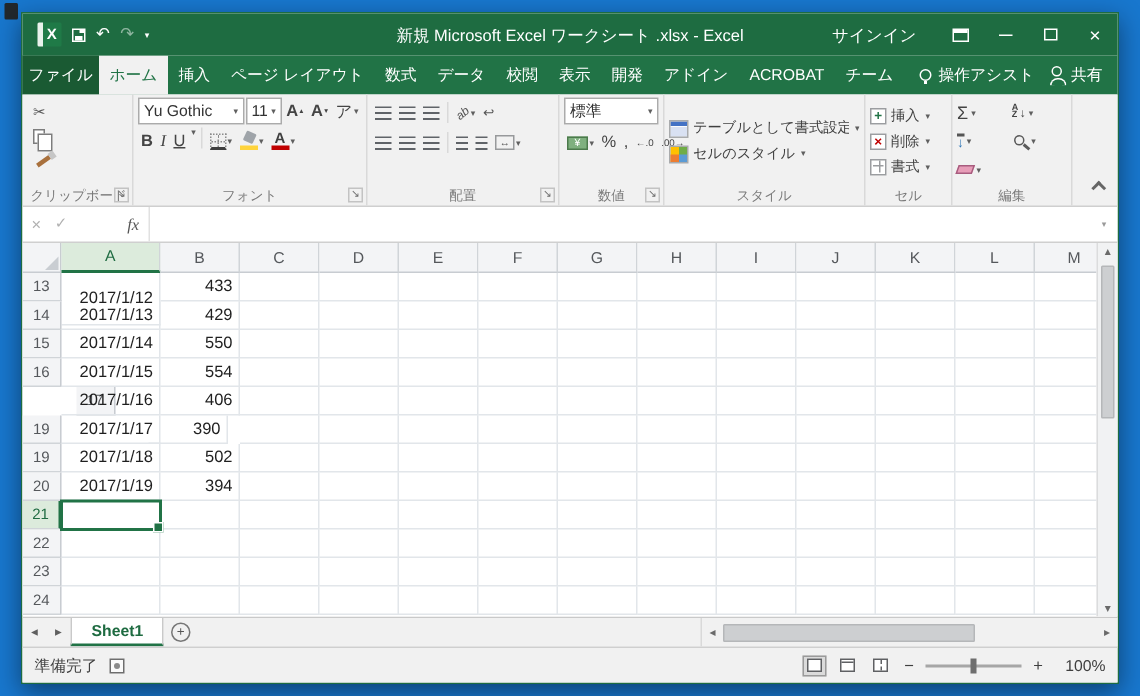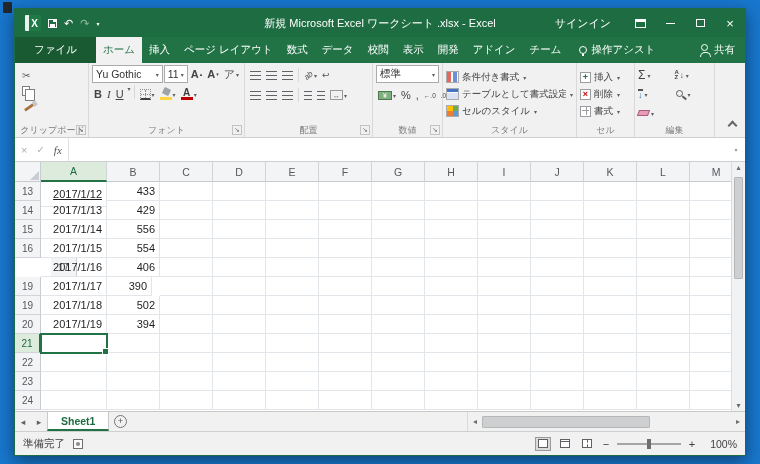--- a/index.html
+++ b/index.html
@@ -30,21 +30,21 @@
   .signin { font-size:11px; padding:0 14px; }
   .tb-btn { width:30px; height:100%; display:flex; align-items:center; justify-content:center; }
   .ico-ribopts { width:11px; height:9px; border:1px solid #fff; position:relative; }
   .ico-ribopts::before { content:''; position:absolute; left:0; right:0; top:0; height:2px; background:#fff; }
   .ico-min { width:9px; height:1px; background:#fff; }
   .ico-max { width:9px; height:8px; border:1px solid #fff; }
   .close-x { font-size:13px; }
 
   
   .tabrow { height:26px; flex:none; background:#217346; color:#fff; display:flex; align-items:stretch; }
-  .file-tab { background:#1A5A33; padding:0 19px; display:flex; align-items:center; font-size:10.5px; }
+  .file-tab { background:#1A5A33; padding:0 4px; display:flex; align-items:center; font-size:10.5px; }
   .rtabs { display:flex; }
   .rtab { padding:0 7px; display:flex; align-items:center; font-size:10.5px; white-space:nowrap; }
   .rtab.active { background:#F1F1F1; color:#217346; }
   .tellme { display:flex; align-items:center; font-size:10.5px; margin-left:10px; white-space:nowrap; }
   .ico-bulb { width:8px; height:8px; border:1px solid #fff; border-radius:50%; position:relative; margin-right:5px; }
   .ico-bulb::after { content:''; position:absolute; left:2px; bottom:-3px; width:2px; height:2px; background:#fff; }
   .share { margin-left:auto; display:flex; align-items:center; font-size:10.5px; padding-right:10px; white-space:nowrap; }
   .ico-person { width:7px; height:7px; border:1px solid #fff; border-radius:50%; position:relative; margin-right:6px; margin-top:-5px; }
   .ico-person::after { content:''; position:absolute; left:-2px; top:7px; width:9px; height:4px;
                        border:1px solid #fff; border-bottom:none; border-radius:5px 5px 0 0; }
@@ -141,21 +141,21 @@
   .rib-collapse { position:absolute; right:9px; bottom:8px; width:7px; height:7px;
                   border-left:2px solid #666; border-top:2px solid #666; transform:rotate(45deg); }
 
   
   .fbar { height:24px; flex:none; background:#fff; border-bottom:1px solid #CFCFCF; display:flex; align-items:stretch; }
   .namebox { width:66px; border-right:1px solid #E1E1E1; display:flex; align-items:center; padding:0 5px; font-size:11px; color:#222; }
   .nb-caret { margin-left:auto; font-size:6px; color:#9A9A9A; }
   .fb-btns { display:flex; align-items:center; border-right:1px solid #E1E1E1; padding:0 6px; gap:9px; }
   .fb-x { color:#B0B0B0; font-size:11px; }
   .fb-ok { color:#B0B0B0; font-size:10px; }
-  .fb-fx { font-style:italic; font-family:Liberation Serif, serif; font-size:11px; color:#555; }
+  .fb-fx { font-style:italic; font-family:Liberation Serif, serif; font-size:11px; color:#555;margin-left:31px; }
   .fb-input { flex:1; }
   .fb-caret { width:18px; display:flex; align-items:center; justify-content:center; font-size:6px; color:#9A9A9A; }
 
   
   .gridwrap { flex:1; min-height:0; position:relative; background:#fff; overflow:hidden; }
   .grid-inner { position:absolute; left:0; top:0; right:14px; bottom:0; overflow:hidden; }
   .corner { position:absolute; left:0; top:0; width:26px; height:20px; background:#F3F4F6;
             border-right:1px solid #C8CCD1; border-bottom:1px solid #C8CCD1; }
   .corner::after { content:''; position:absolute; right:1px; bottom:1px; width:0; height:0;
                    border-left:9px solid transparent; border-bottom:9px solid #C9CDD2; }
@@ -245,20 +245,21 @@
       <div class="rtabs">
           <div class="rtab active">ホーム</div>
           <div class="rtab">挿入</div>
           <div class="rtab">ページ レイアウト</div>
           <div class="rtab">数式</div>
           <div class="rtab">データ</div>
           <div class="rtab">校閲</div>
           <div class="rtab">表示</div>
           <div class="rtab">開発</div>
           <div class="rtab">アドイン</div>
+          <div class="rtab">ACROBAT</div>
           <div class="rtab">チーム</div>
         </div>
       <div class="tellme">
         <span class="ico-bulb"></span>
         <span>操作アシスト</span>
       </div>
       <div class="share">
         <span class="ico-person"></span>
         <span>共有</span>
       </div>
@@ -421,25 +422,20 @@
         </div>
         <div class="rlabel">
             <span>数値</span>
           </div>
         <span class="launcher">↘</span>
       </div>
 
       <div class="rgroup g-styles">
         <div class="rbody">
             <div class="stack">
-              <div class="stkbtn">
-                <span class="sico sico0"></span>
-                <span class="stxt">条件付き書式</span>
-                <span class="caret">▾</span>
-              </div>
               <div class="stkbtn">
                 <span class="sico sico1"></span>
                 <span class="stxt">テーブルとして書式設定</span>
                 <span class="caret">▾</span>
               </div>
               <div class="stkbtn">
                 <span class="sico sico2"></span>
                 <span class="stxt">セルのスタイル</span>
                 <span class="caret">▾</span>
               </div>
@@ -530,21 +526,21 @@
           <div class="colh" style="left: 251px; width: 53px;">E</div>
           <div class="colh" style="left: 304px; width: 53px;">F</div>
           <div class="colh" style="left: 357px; width: 53px;">G</div>
           <div class="colh" style="left: 410px; width: 53px;">H</div>
           <div class="colh" style="left: 463px; width: 53px;">I</div>
           <div class="colh" style="left: 516px; width: 53px;">J</div>
           <div class="colh" style="left: 569px; width: 53px;">K</div>
           <div class="colh" style="left: 622px; width: 53px;">L</div>
           <div class="colh" style="left: 675px; width: 53px;">M</div>
           <div class="rowh" style="top: 20px; height: 19px;">13</div>
-          <div class="cell" style="left: 26px; top: 20px; width: 66px; height: 25px; text-decoration: underline;">2017/1/12</div>
+          <div class="cell" style="left: 26px; top: 20px; width: 66px; height: 35px;">2017/1/12</div>
           <div class="cell" style="left: 92px; top: 20px; width: 53px; height: 19px;">433</div>
           <div class="cell" style="left: 145px; top: 20px; width: 53px; height: 19px;"></div>
           <div class="cell" style="left: 198px; top: 20px; width: 53px; height: 19px;"></div>
           <div class="cell" style="left: 251px; top: 20px; width: 53px; height: 19px;"></div>
           <div class="cell" style="left: 304px; top: 20px; width: 53px; height: 19px;"></div>
           <div class="cell" style="left: 357px; top: 20px; width: 53px; height: 19px;"></div>
           <div class="cell" style="left: 410px; top: 20px; width: 53px; height: 19px;"></div>
           <div class="cell" style="left: 463px; top: 20px; width: 53px; height: 19px;"></div>
           <div class="cell" style="left: 516px; top: 20px; width: 53px; height: 19px;"></div>
           <div class="cell" style="left: 569px; top: 20px; width: 53px; height: 19px;"></div>
@@ -559,21 +555,21 @@
           <div class="cell" style="left: 304px; top: 39px; width: 53px; height: 19px;"></div>
           <div class="cell" style="left: 357px; top: 39px; width: 53px; height: 19px;"></div>
           <div class="cell" style="left: 410px; top: 39px; width: 53px; height: 19px;"></div>
           <div class="cell" style="left: 463px; top: 39px; width: 53px; height: 19px;"></div>
           <div class="cell" style="left: 516px; top: 39px; width: 53px; height: 19px;"></div>
           <div class="cell" style="left: 569px; top: 39px; width: 53px; height: 19px;"></div>
           <div class="cell" style="left: 622px; top: 39px; width: 53px; height: 19px;"></div>
           <div class="cell" style="left: 675px; top: 39px; width: 53px; height: 19px;"></div>
           <div class="rowh" style="top: 58px; height: 19px;">15</div>
           <div class="cell" style="left: 26px; top: 58px; width: 66px; height: 19px;">2017/1/14</div>
-          <div class="cell" style="left: 92px; top: 58px; width: 53px; height: 19px;">556</div>
+          <div class="cell" style="left: 92px; top: 58px; width: 53px; height: 19px;">550</div>
           <div class="cell" style="left: 145px; top: 58px; width: 53px; height: 19px;"></div>
           <div class="cell" style="left: 198px; top: 58px; width: 53px; height: 19px;"></div>
           <div class="cell" style="left: 251px; top: 58px; width: 53px; height: 19px;"></div>
           <div class="cell" style="left: 304px; top: 58px; width: 53px; height: 19px;"></div>
           <div class="cell" style="left: 357px; top: 58px; width: 53px; height: 19px;"></div>
           <div class="cell" style="left: 410px; top: 58px; width: 53px; height: 19px;"></div>
           <div class="cell" style="left: 463px; top: 58px; width: 53px; height: 19px;"></div>
           <div class="cell" style="left: 516px; top: 58px; width: 53px; height: 19px;"></div>
           <div class="cell" style="left: 569px; top: 58px; width: 53px; height: 19px;"></div>
           <div class="cell" style="left: 622px; top: 58px; width: 53px; height: 19px;"></div>

